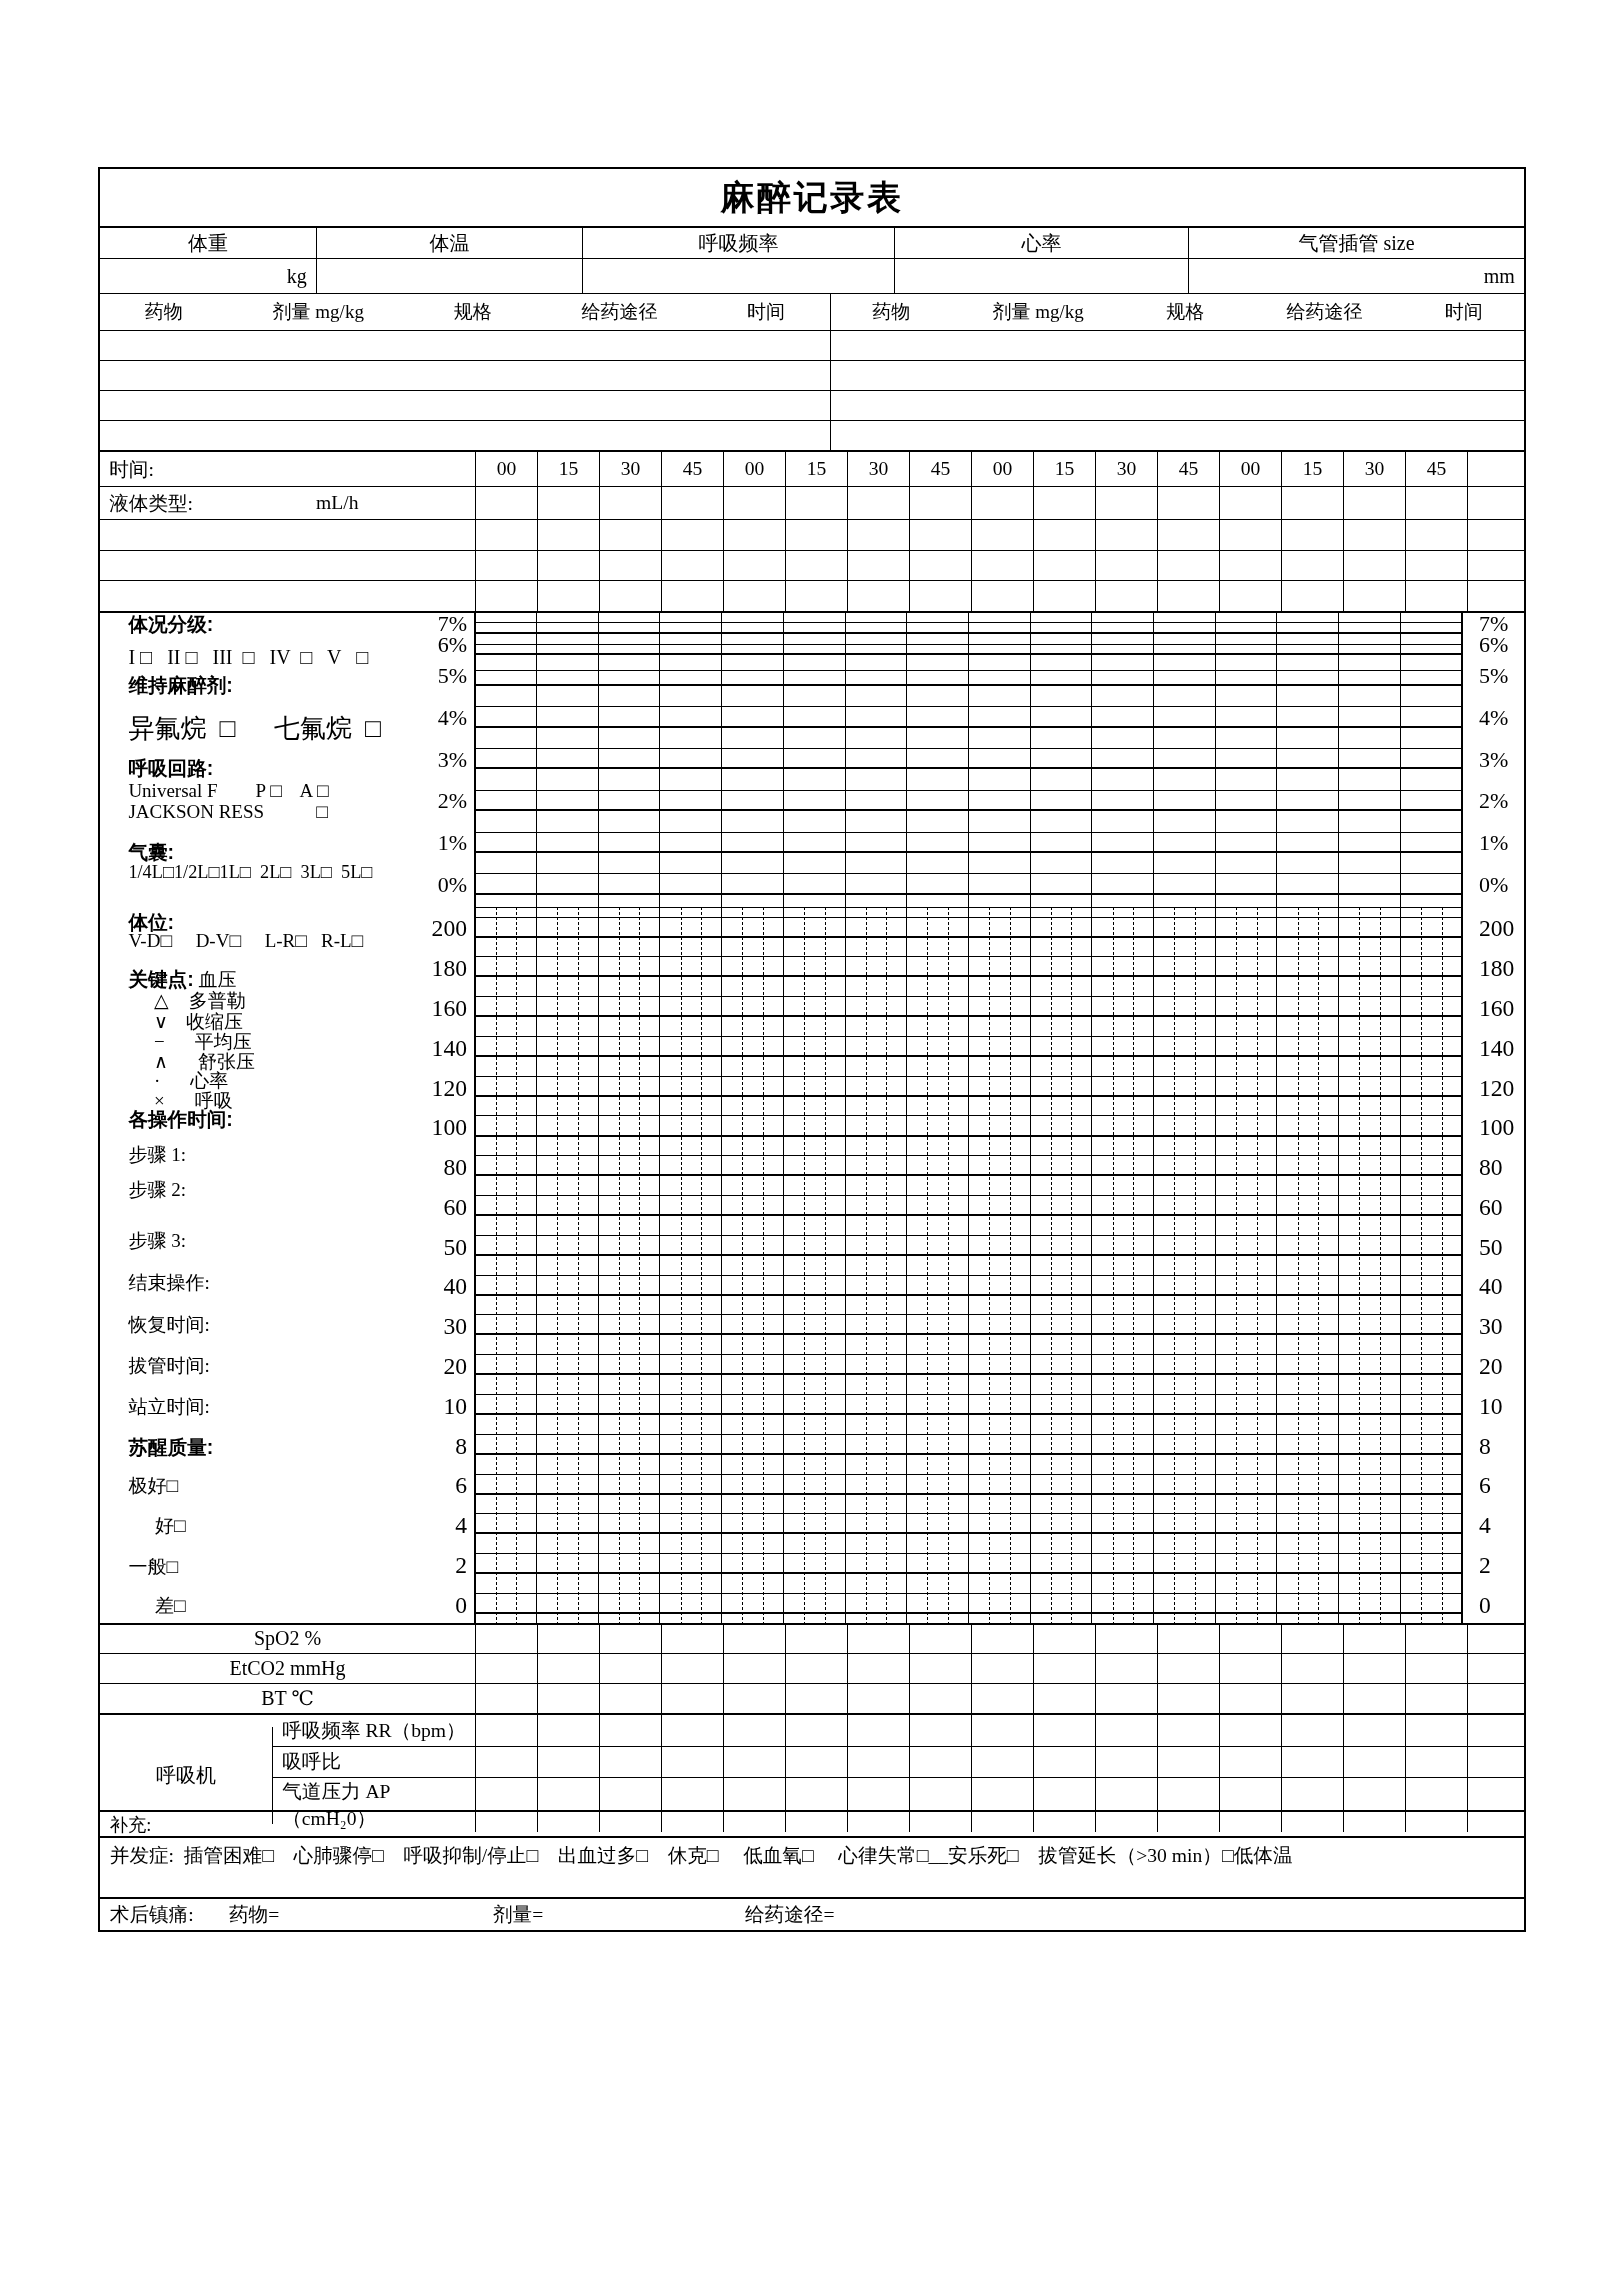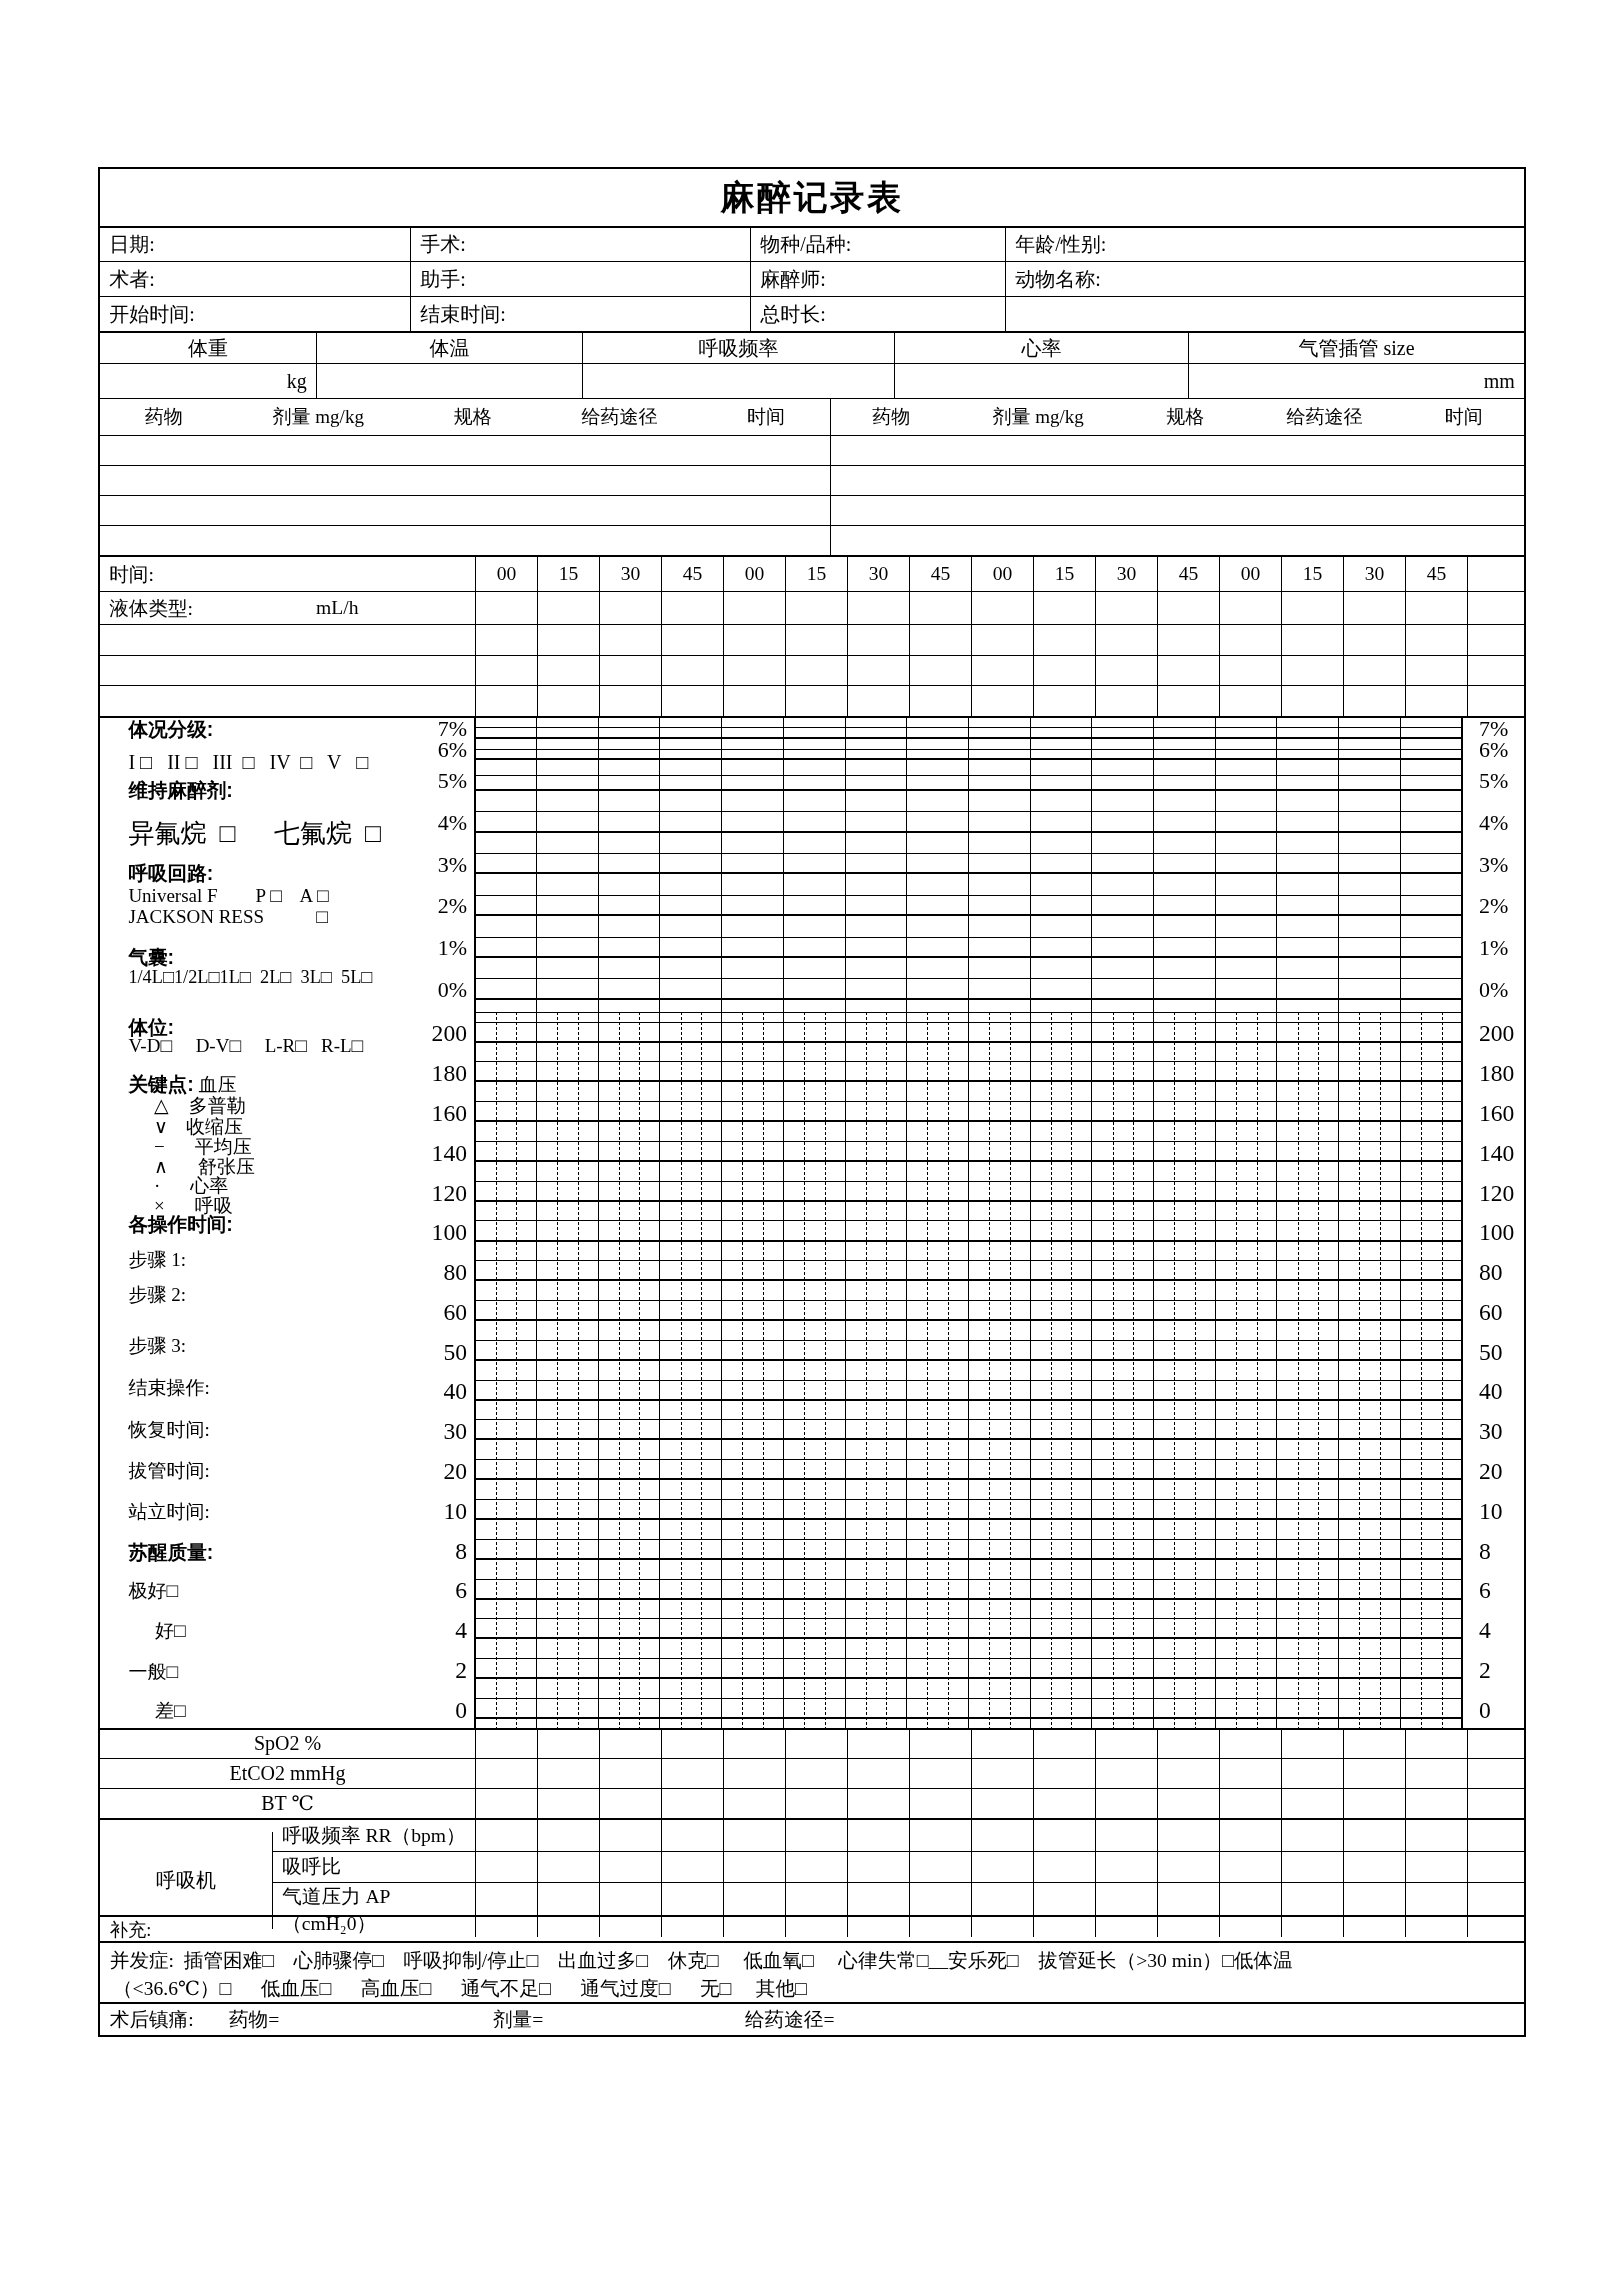--- a/index.html
+++ b/index.html
@@ -55,34 +55,20 @@
   .rowspan { position:absolute; transform:translateY(-50%); white-space:pre; font-size:19.6px; }
   .comprow .rowspan { font-size:19.6px; }
 </style>
 </head>
 <body>
 
 <div class="page">
   <div id="form">
       <div class="band title-row">
         <span class="title-text">麻醉记录表</span>
-      </div>
-      <div class="band bt3 info-grid">
-        <div class="cell pl">日期:</div>
-        <div class="cell pl bl">手术:</div>
-        <div class="cell pl bl">物种/品种:</div>
-        <div class="cell pl bl">年龄/性别:</div>
-        <div class="cell pl bt">术者:</div>
-        <div class="cell pl bl bt">助手:</div>
-        <div class="cell pl bl bt">麻醉师:</div>
-        <div class="cell pl bl bt">动物名称:</div>
-        <div class="cell pl bt">开始时间:</div>
-        <div class="cell pl bl bt">结束时间:</div>
-        <div class="cell pl bl bt">总时长:</div>
-        <div class="cell pl bl bt"></div>
       </div>
       <div class="band bt3 vitals-grid">
         <div class="cell center">体重</div>
         <div class="cell center bl">体温</div>
         <div class="cell center bl">呼吸频率</div>
         <div class="cell center bl">心率</div>
         <div class="cell center bl">气管插管 size</div>
       </div>
       <div class="band bt vitals-grid vitals-units">
         <div class="cell ">kg</div>
@@ -536,21 +522,20 @@
           <div class="cell bl"></div>
           <div class="cell bl"></div>
           <div class="cell bl"></div>
         </div>
       </div>
       <div class="band bt3 textrow">
         <span class="rowspan" style="left: 9.8px; top: 50%; font-size: 18.3px;">补充:</span>
       </div>
       <div class="band bt3 comprow">
         <span class="rowspan" style="left: 9.8px; top: 17px;">并发症:  插管困难□    心肺骤停□    呼吸抑制/停止□    出血过多□    休克□     低血氧□     心律失常□__安乐死□    拔管延长（&gt;30 min）□低体温</span>
-        <span class="rowspan" style="left: 13px; top: 45px;">（&lt;36.6℃）□      低血压□      高血压□      通气不足□      通气过度□      无□     其他□</span>
       </div>
       <div class="band bt3 postrow">
         <span class="rowspan" style="left: 9.8px; top: 50%;">术后镇痛:</span>
         <span class="rowspan" style="left: 129px; top: 50%;">药物=</span>
         <span class="rowspan" style="left: 393px; top: 50%;">剂量=</span>
         <span class="rowspan" style="left: 645px; top: 50%;">给药途径=</span>
       </div>
     </div>
 </div>
 

